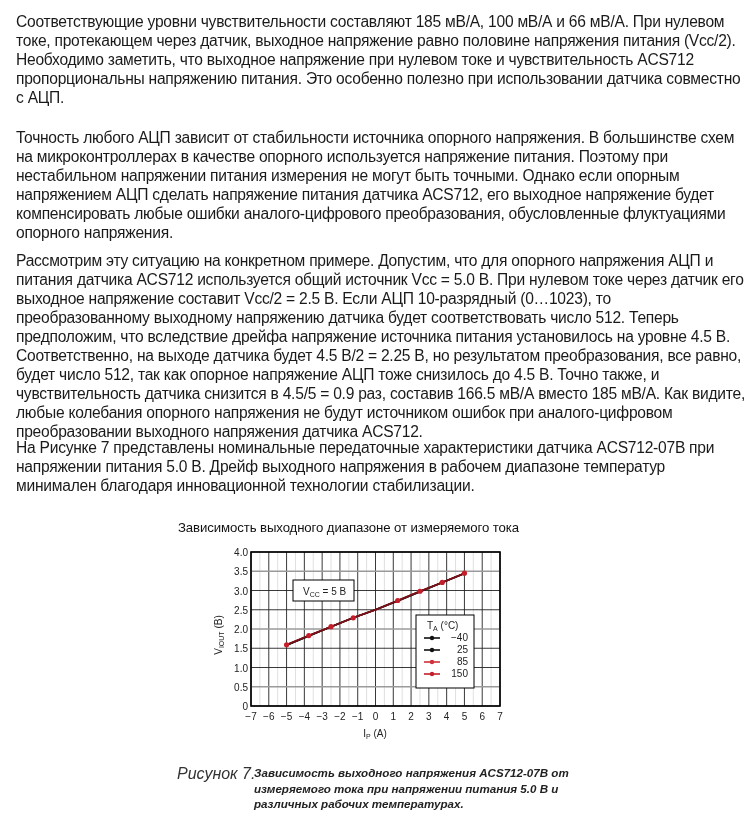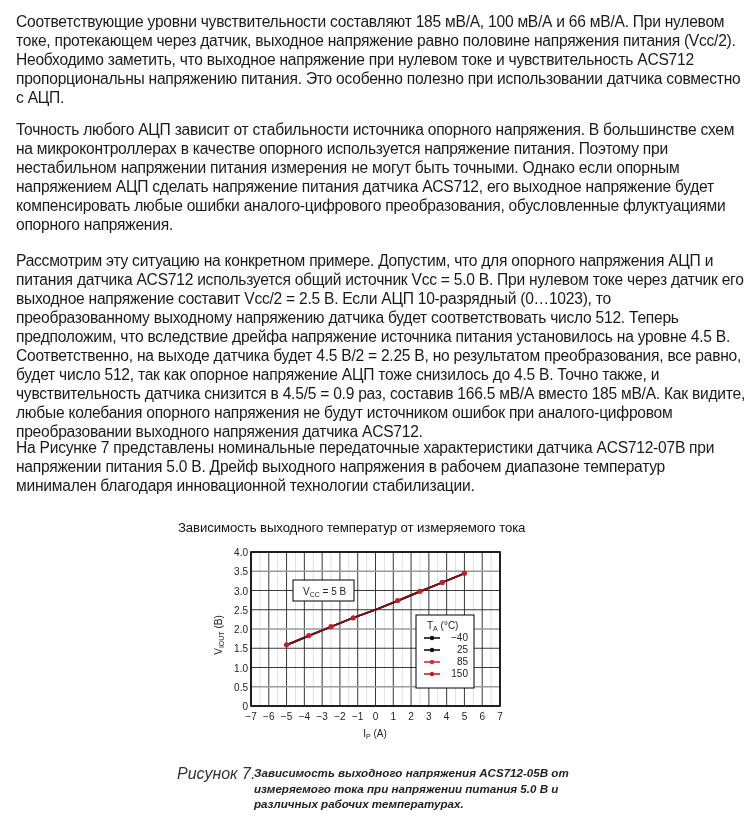--- a/index.html
+++ b/index.html
@@ -6,21 +6,21 @@
   body {
     width: 752px; height: 826px; overflow: hidden; position: relative;
     font-family: "Liberation Sans", sans-serif; color: #1a1a1a;
   }
   .para {
     position: absolute; left: 16px; width: 730px;
     font-size: 15.6px; line-height: 19px; letter-spacing: -0.25px;
     margin: 0;
   }
   #p1 { top: 12px; }
-  #p2 { top: 120px; }
+  #p2 { top: 128px; }
   #p3 { top: 251px; }
   #p4 { top: 438px; }
 
   .fig-title {
     position: absolute; left: 178px; top: 520px; width: 400px;
     font-size: 13.2px; letter-spacing: -0.1px; color: #111; white-space: nowrap;
   }
   svg.chart { position: absolute; left: 200px; top: 540px; }
   svg text { font-family: "Liberation Sans", sans-serif; fill: #222; }
 
@@ -34,21 +34,21 @@
   }
 </style>
 </head>
 <body>
 
 <p class="para" id="p1">Соответствующие уровни чувствительности составляют 185 мВ/А, 100 мВ/А и 66 мВ/А. При нулевом токе, протекающем через датчик, выходное напряжение равно половине напряжения питания (Vcc/2). Необходимо заметить, что выходное напряжение при нулевом токе и чувствительность ACS712 пропорциональны напряжению питания. Это особенно полезно при использовании датчика совместно с АЦП.</p>
 <p class="para" id="p2">Точность любого АЦП зависит от стабильности источника опорного напряжения. В большинстве схем на микроконтроллерах в качестве опорного используется напряжение питания. Поэтому при нестабильном напряжении питания измерения не могут быть точными. Однако если опорным напряжением АЦП сделать напряжение питания датчика ACS712, его выходное напряжение будет компенсировать любые ошибки аналого-цифрового преобразования, обусловленные флуктуациями опорного напряжения.</p>
 <p class="para" id="p3">Рассмотрим эту ситуацию на конкретном примере. Допустим, что для опорного напряжения АЦП и питания датчика ACS712 используется общий источник Vcc = 5.0 В. При нулевом токе через датчик его выходное напряжение составит Vcc/2 = 2.5 В. Если АЦП 10-разрядный (0…1023), то преобразованному выходному напряжению датчика будет соответствовать число 512. Теперь предположим, что вследствие дрейфа напряжение источника питания установилось на уровне 4.5 В. Соответственно, на выходе датчика будет 4.5 В/2 = 2.25 В, но результатом преобразования, все равно, будет число 512, так как опорное напряжение АЦП тоже снизилось до 4.5 В. Точно также, и чувствительность датчика снизится в 4.5/5 = 0.9 раз, составив 166.5 мВ/А вместо 185 мВ/А. Как видите, любые колебания опорного напряжения не будут источником ошибок при аналого-цифровом преобразовании выходного напряжения датчика ACS712.</p>
 <p class="para" id="p4">На Рисунке 7 представлены номинальные передаточные характеристики датчика ACS712-07B при напряжении питания 5.0 В. Дрейф выходного напряжения в рабочем диапазоне температур минимален благодаря инновационной технологии стабилизации.</p>
 
-<div class="fig-title">Зависимость выходного температур от измеряемого тока</div>
+<div class="fig-title">Зависимость выходного диапазоне от измеряемого тока</div>
 
 <svg class="chart" width="310" height="210" viewBox="0 0 310 210" xmlns="http://www.w3.org/2000/svg">
   <g id="grid">
       <line x1="51" x2="51" y1="12" y2="166" stroke="#222" stroke-width="0.9"></line>
       <line x1="59.89285714285714" x2="59.89285714285714" y1="12" y2="166" stroke="#d8d8d8" stroke-width="0.8"></line>
       <line x1="68.78571428571428" x2="68.78571428571428" y1="12" y2="166" stroke="#222" stroke-width="0.9"></line>
       <line x1="77.67857142857143" x2="77.67857142857143" y1="12" y2="166" stroke="#d8d8d8" stroke-width="0.8"></line>
       <line x1="86.57142857142857" x2="86.57142857142857" y1="12" y2="166" stroke="#222" stroke-width="0.9"></line>
       <line x1="95.46428571428572" x2="95.46428571428572" y1="12" y2="166" stroke="#d8d8d8" stroke-width="0.8"></line>
       <line x1="104.35714285714286" x2="104.35714285714286" y1="12" y2="166" stroke="#222" stroke-width="0.9"></line>
@@ -145,13 +145,13 @@
       <line x1="224" x2="240" y1="122" y2="122" stroke="#d0303a" stroke-width="1.6"></line>
       <circle cx="232" cy="122" r="2.2" fill="#d0303a"></circle>
       <text x="268" y="125" font-size="10" text-anchor="end">85</text>
       <line x1="224" x2="240" y1="134" y2="134" stroke="#c41e2a" stroke-width="1.6"></line>
       <circle cx="232" cy="134" r="2.2" fill="#c41e2a"></circle>
       <text x="268" y="137" font-size="10" text-anchor="end">150</text>
     </g>
 </svg>
 
 <div class="caption-label">Рисунок 7.</div>
-<div class="caption-text">Зависимость выходного напряжения ACS712-05B от измеряемого тока при напряжении питания 5.0 В и различных рабочих температурах.</div>
+<div class="caption-text">Зависимость выходного напряжения ACS712-07B от измеряемого тока при напряжении питания 5.0 В и различных рабочих температурах.</div>
 
 </body></html>

